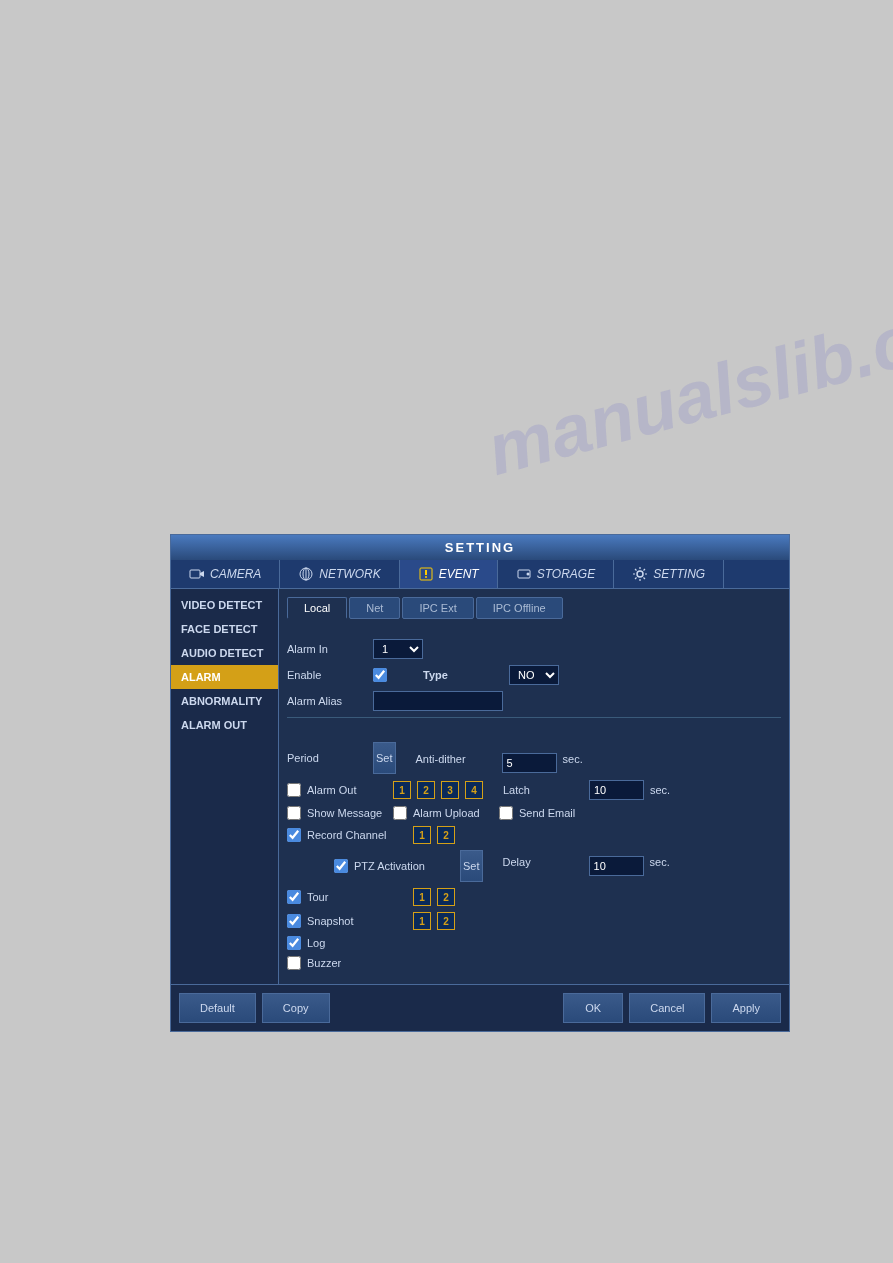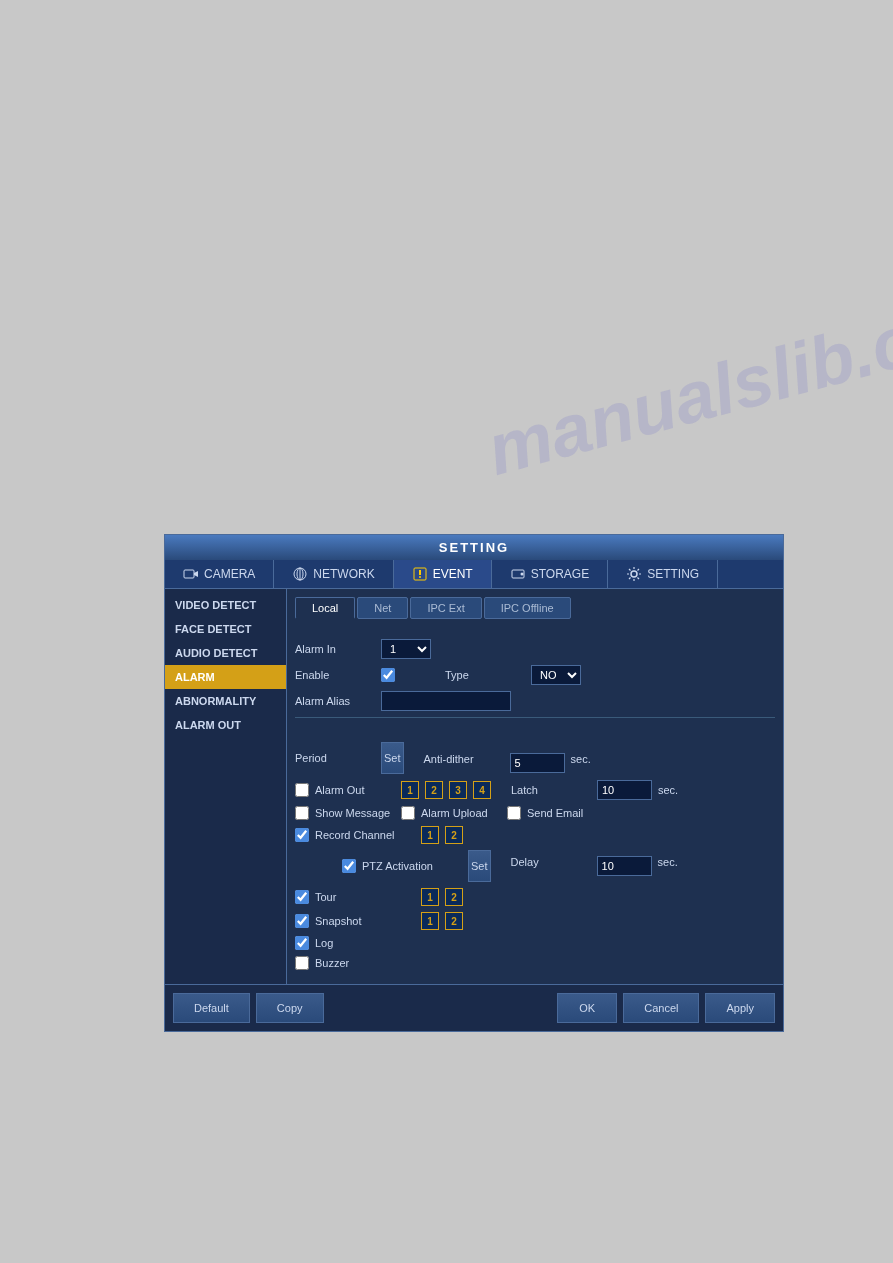--- a/index.html
+++ b/index.html
@@ -22,21 +22,21 @@
       font-style: italic;
       font-weight: bold;
       transform: rotate(-15deg);
       pointer-events: none;
       z-index: 0;
     }
 
     .dialog {
       position: absolute;
       top: 534px;
-      left: 164px;
+      left: 170px;
       width: 620px;
       background: #1a2a4a;
       border: 1px solid #4a6a9a;
       z-index: 10;
     }
 
     .dialog-title-bar {
       background: linear-gradient(to bottom, #4a7abf, #2a4a7a);
       text-align: center;
       color: #fff;
@@ -44,20 +44,21 @@
       font-weight: bold;
       padding: 5px 0;
       letter-spacing: 2px;
     }
 
     
     .top-nav {
       display: flex;
       background: #1e3a6e;
       border-bottom: 1px solid #4a6a9a;
+      font-style: italic;
     }
     .top-nav-item {
       display: flex;
       align-items: center;
       padding: 6px 18px;
       color: #ccd8ee;
       font-size: 12px;
       cursor: pointer;
       gap: 5px;
       border-right: 1px solid #4a6a9a;
@@ -71,21 +72,21 @@
       height: 16px;
     }
 
     
     .main-layout {
       display: flex;
     }
 
     
     .sidebar {
-      width: 122px;
+      width: 108px;
       background: #1a2a4a;
       border-right: 1px solid #4a6a9a;
       padding: 4px 0;
     }
     .sidebar-item {
       padding: 6px 10px;
       color: #ccd8ee;
       cursor: pointer;
       font-size: 11px;
       font-weight: bold;
@@ -340,21 +341,21 @@
             <option>1</option>
             <option>2</option>
             <option>3</option>
             <option>4</option>
           </select>
         </div>
 
         <div class="form-row">
           <span class="form-label">Enable</span>
           <input type="checkbox" class="form-checkbox" checked="" style="">
-          <span style="margin-left:44px;" class="form-label">Type</span>
+          <span style="margin-left:30px;font-weight:bold;" class="form-label">Type</span>
           <select class="form-select">
             <option>NO</option>
             <option>NC</option>
           </select>
         </div>
 
         <div class="form-row">
           <span class="form-label">Alarm Alias</span>
           <input type="text" class="form-input form-input-alias" value="" style="">
         </div>

